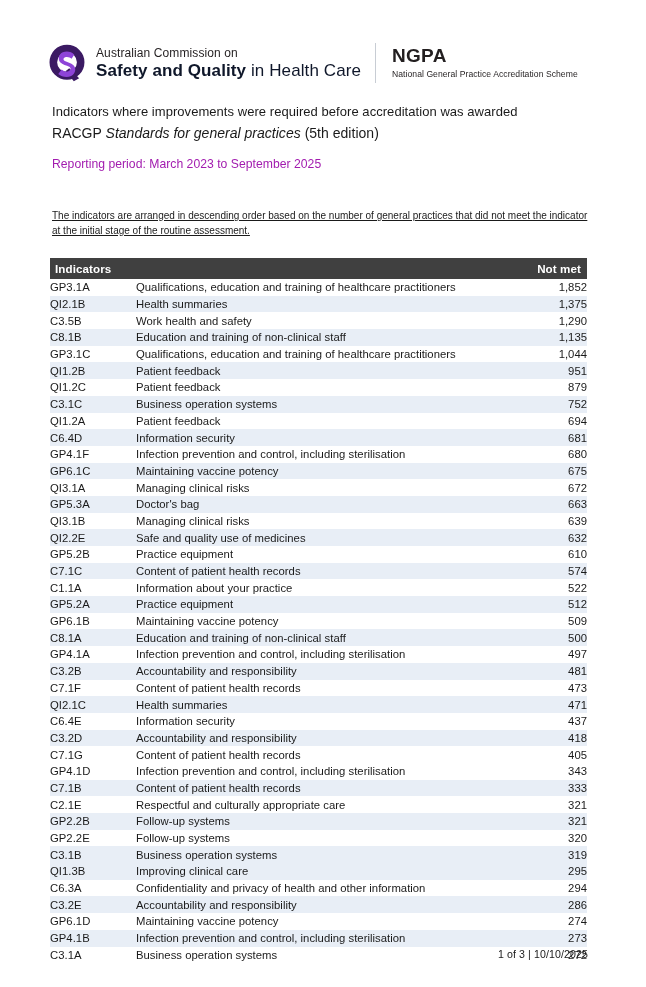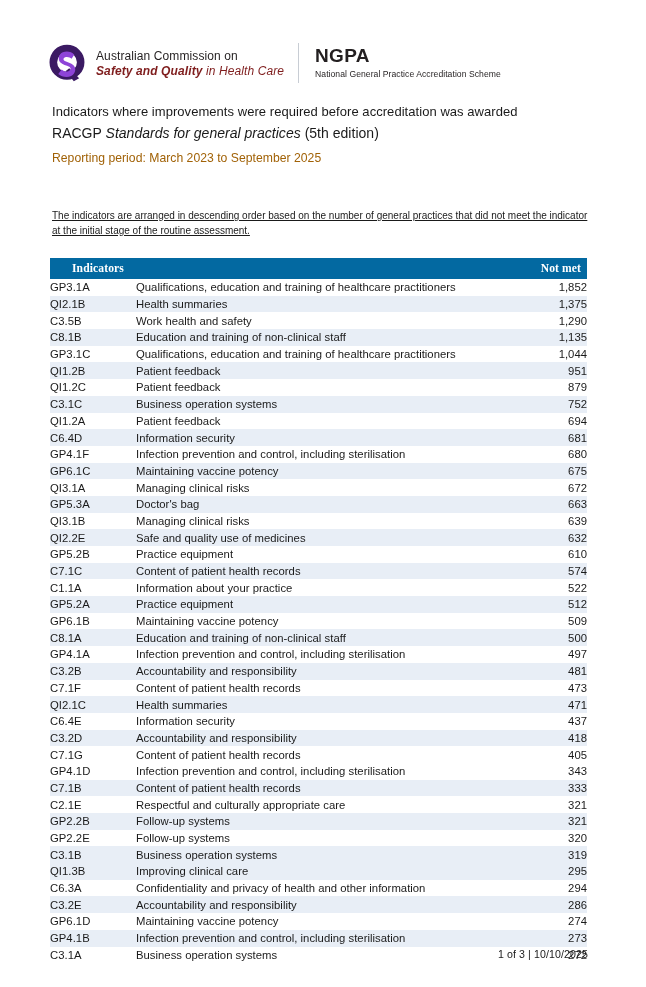--- a/index.html
+++ b/index.html
@@ -44,25 +44,24 @@
     line-height: 1.18;
     padding-top: 1px;
   }
   .acsq-line1 {
     font-size: 12px;
     color: #231f20;
     letter-spacing: 0.1px;
     white-space: nowrap;
   }
   .acsq-line2 {
-    font-size: 12px;
-    color: #7f1d1d;
+    font-size: 17px;
+    color: #0f172a;
     letter-spacing: 0.1px;
     white-space: nowrap;
-    font-style: italic;
   }
   .acsq-line2 b { font-weight: bold; }
   .acsq-line2 span.light { font-weight: normal; }
 
   .vdivider {
     width: 1px;
     height: 40px;
     background: #c8cdd4;
     margin: 0 16px 0 14px;
     flex: 0 0 1px;
@@ -101,22 +100,22 @@
   }
   .doc-subtitle {
     font-size: 14px;
     color: #1a1a1a;
     margin-top: 5px;
     letter-spacing: 0.02px;
   }
   .doc-subtitle .ital { font-style: italic; }
   .doc-period {
     font-size: 12.2px;
-    color: #a16207;
-    margin-top: 10px;
+    color: #a21caf;
+    margin-top: 16px;
     letter-spacing: 0.02px;
   }
 
   
   .intro {
     position: absolute;
     left: 52px;
     top: 209px;
     width: 540px;
     font-size: 10px;
@@ -132,29 +131,28 @@
     top: 258px;
     width: 537px;
   }
   table.ind-table {
     width: 537px;
     border-collapse: collapse;
     table-layout: fixed;
     font-size: 11.3px;
   }
   table.ind-table th {
-    background: #0369a1;
+    background: #404040;
     color: #ffffff;
     font-weight: bold;
     font-size: 11.6px;
     text-align: left;
-    padding: 3px 0 3px 22px;
+    padding: 3px 0 3px 5px;
     height: 15px;
     letter-spacing: 0.1px;
-    font-family: Liberation Serif, serif;
   }
   table.ind-table th.th-notmet {
     text-align: right;
     padding-right: 6px;
   }
   table.ind-table td {
     padding: 1px 0;
     height: 14.7px;
     color: #1a1a1a;
     vertical-align: middle;

